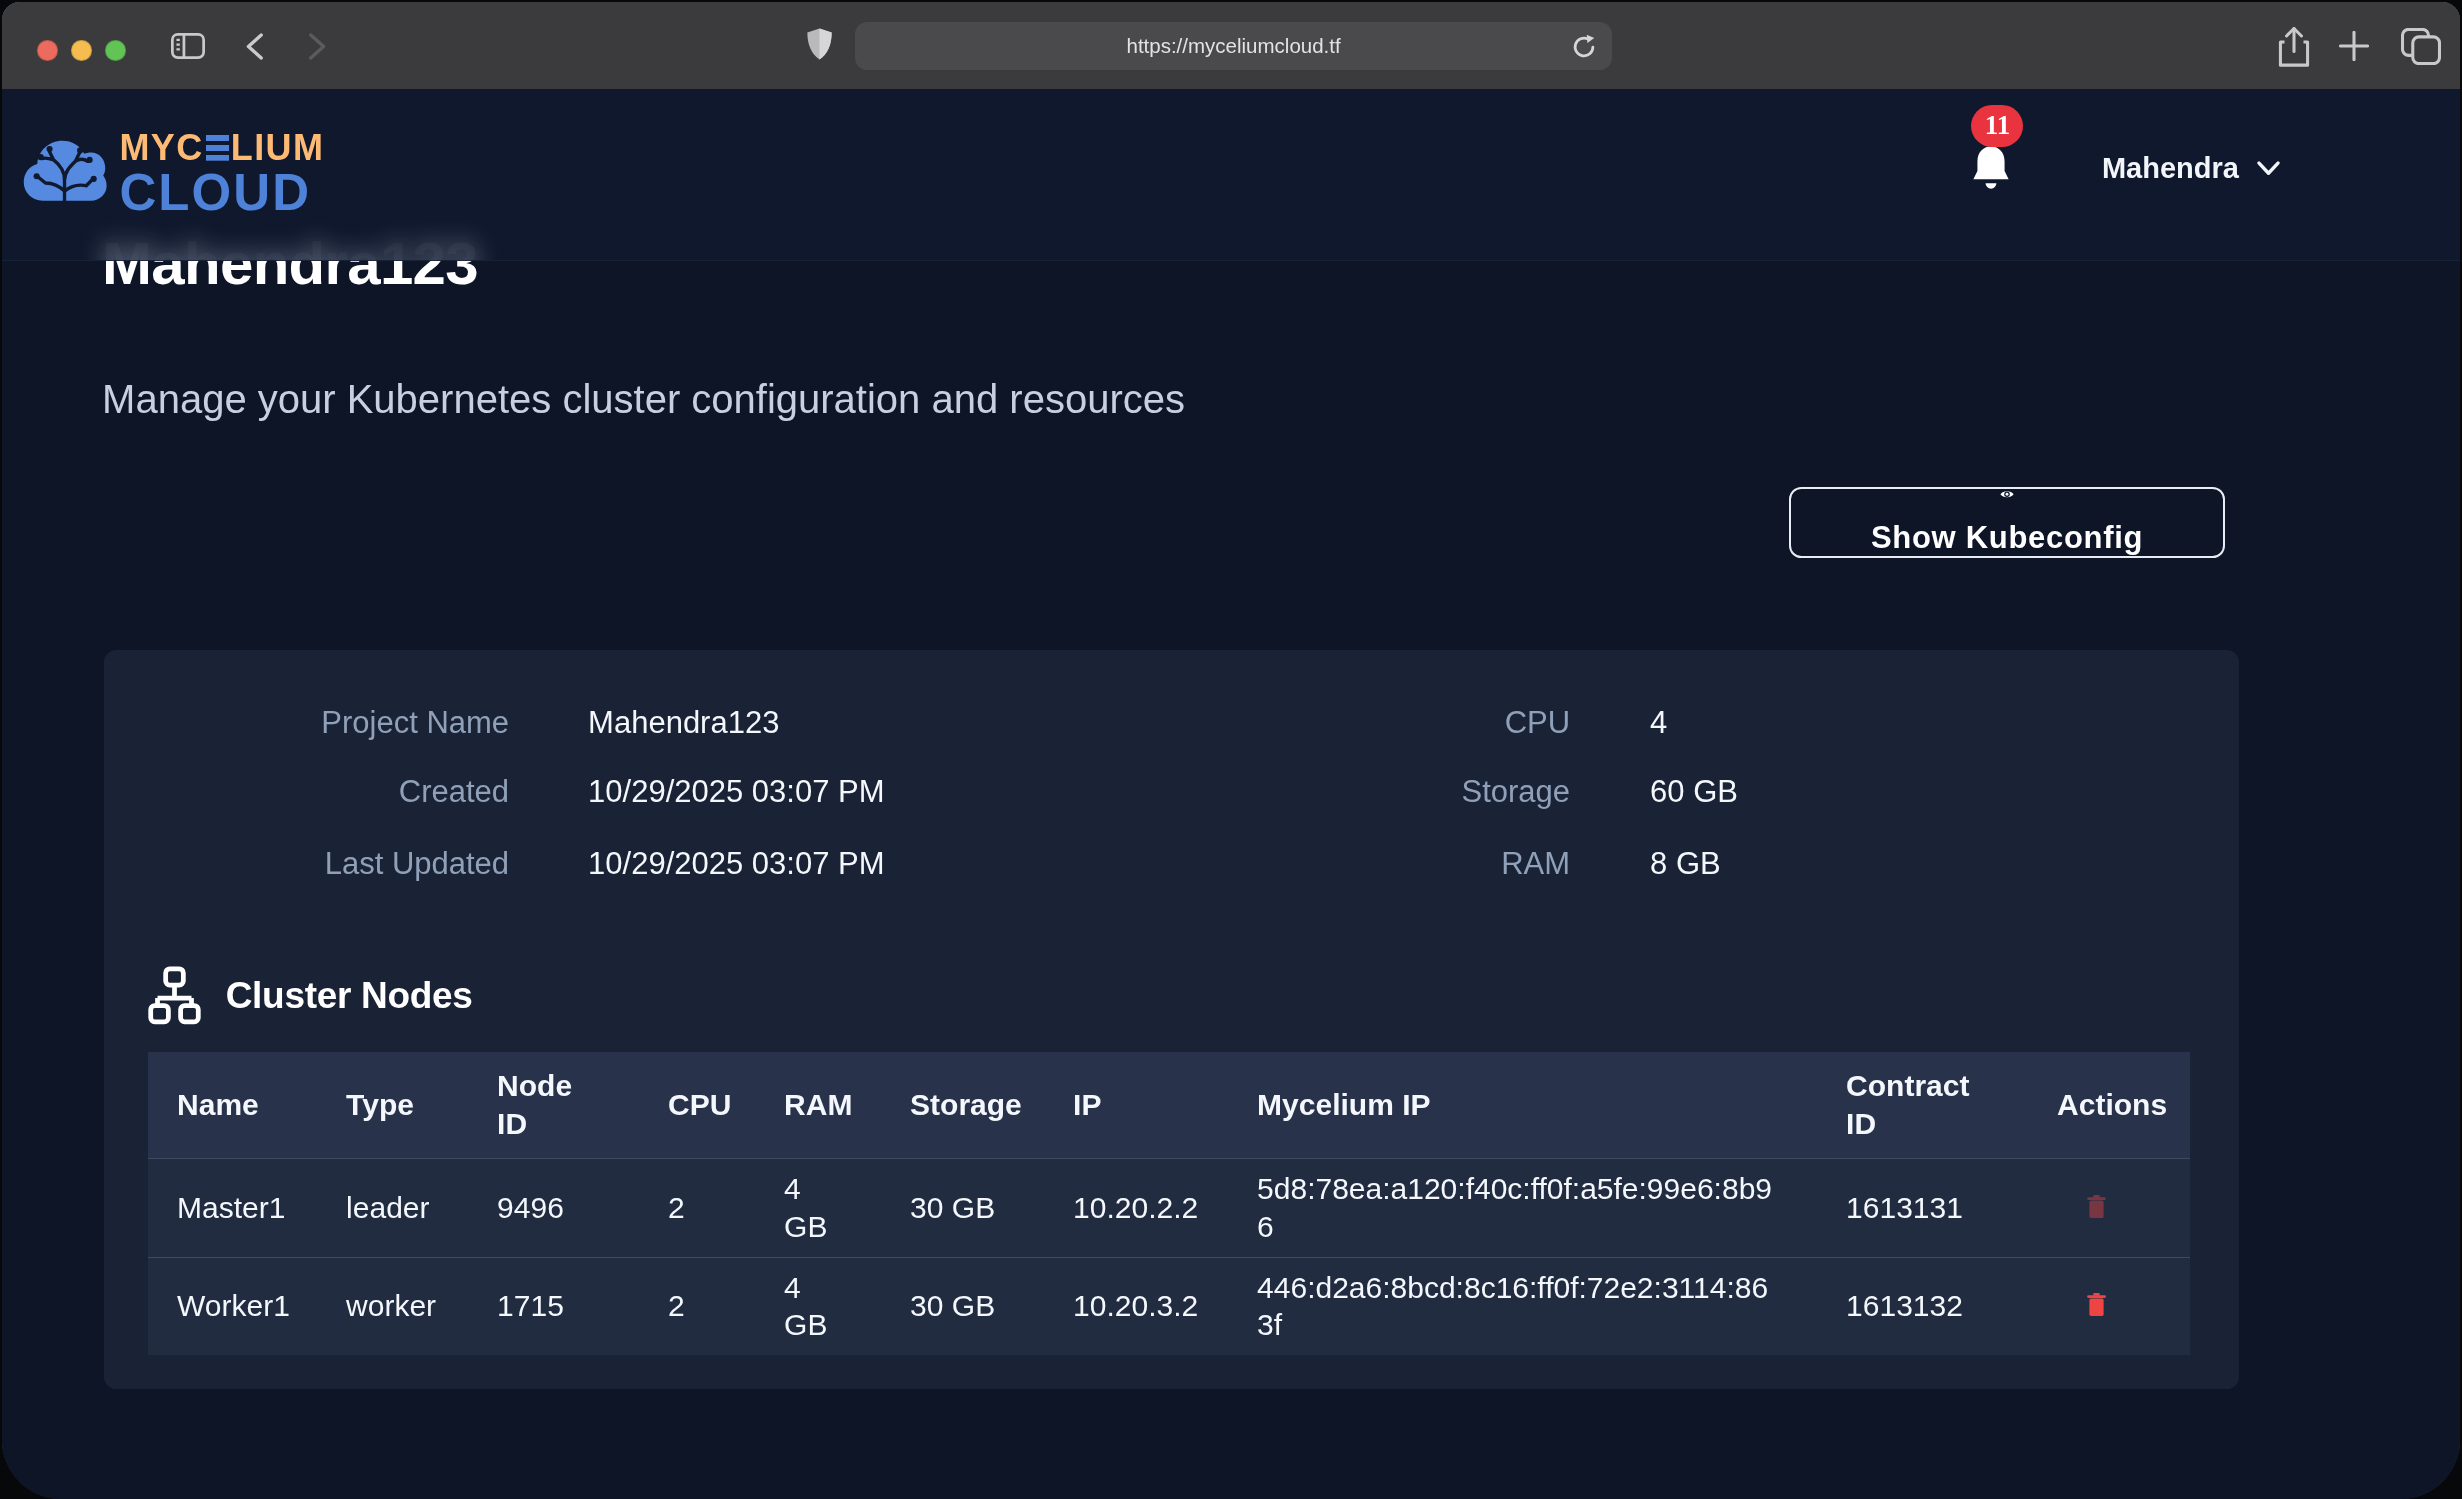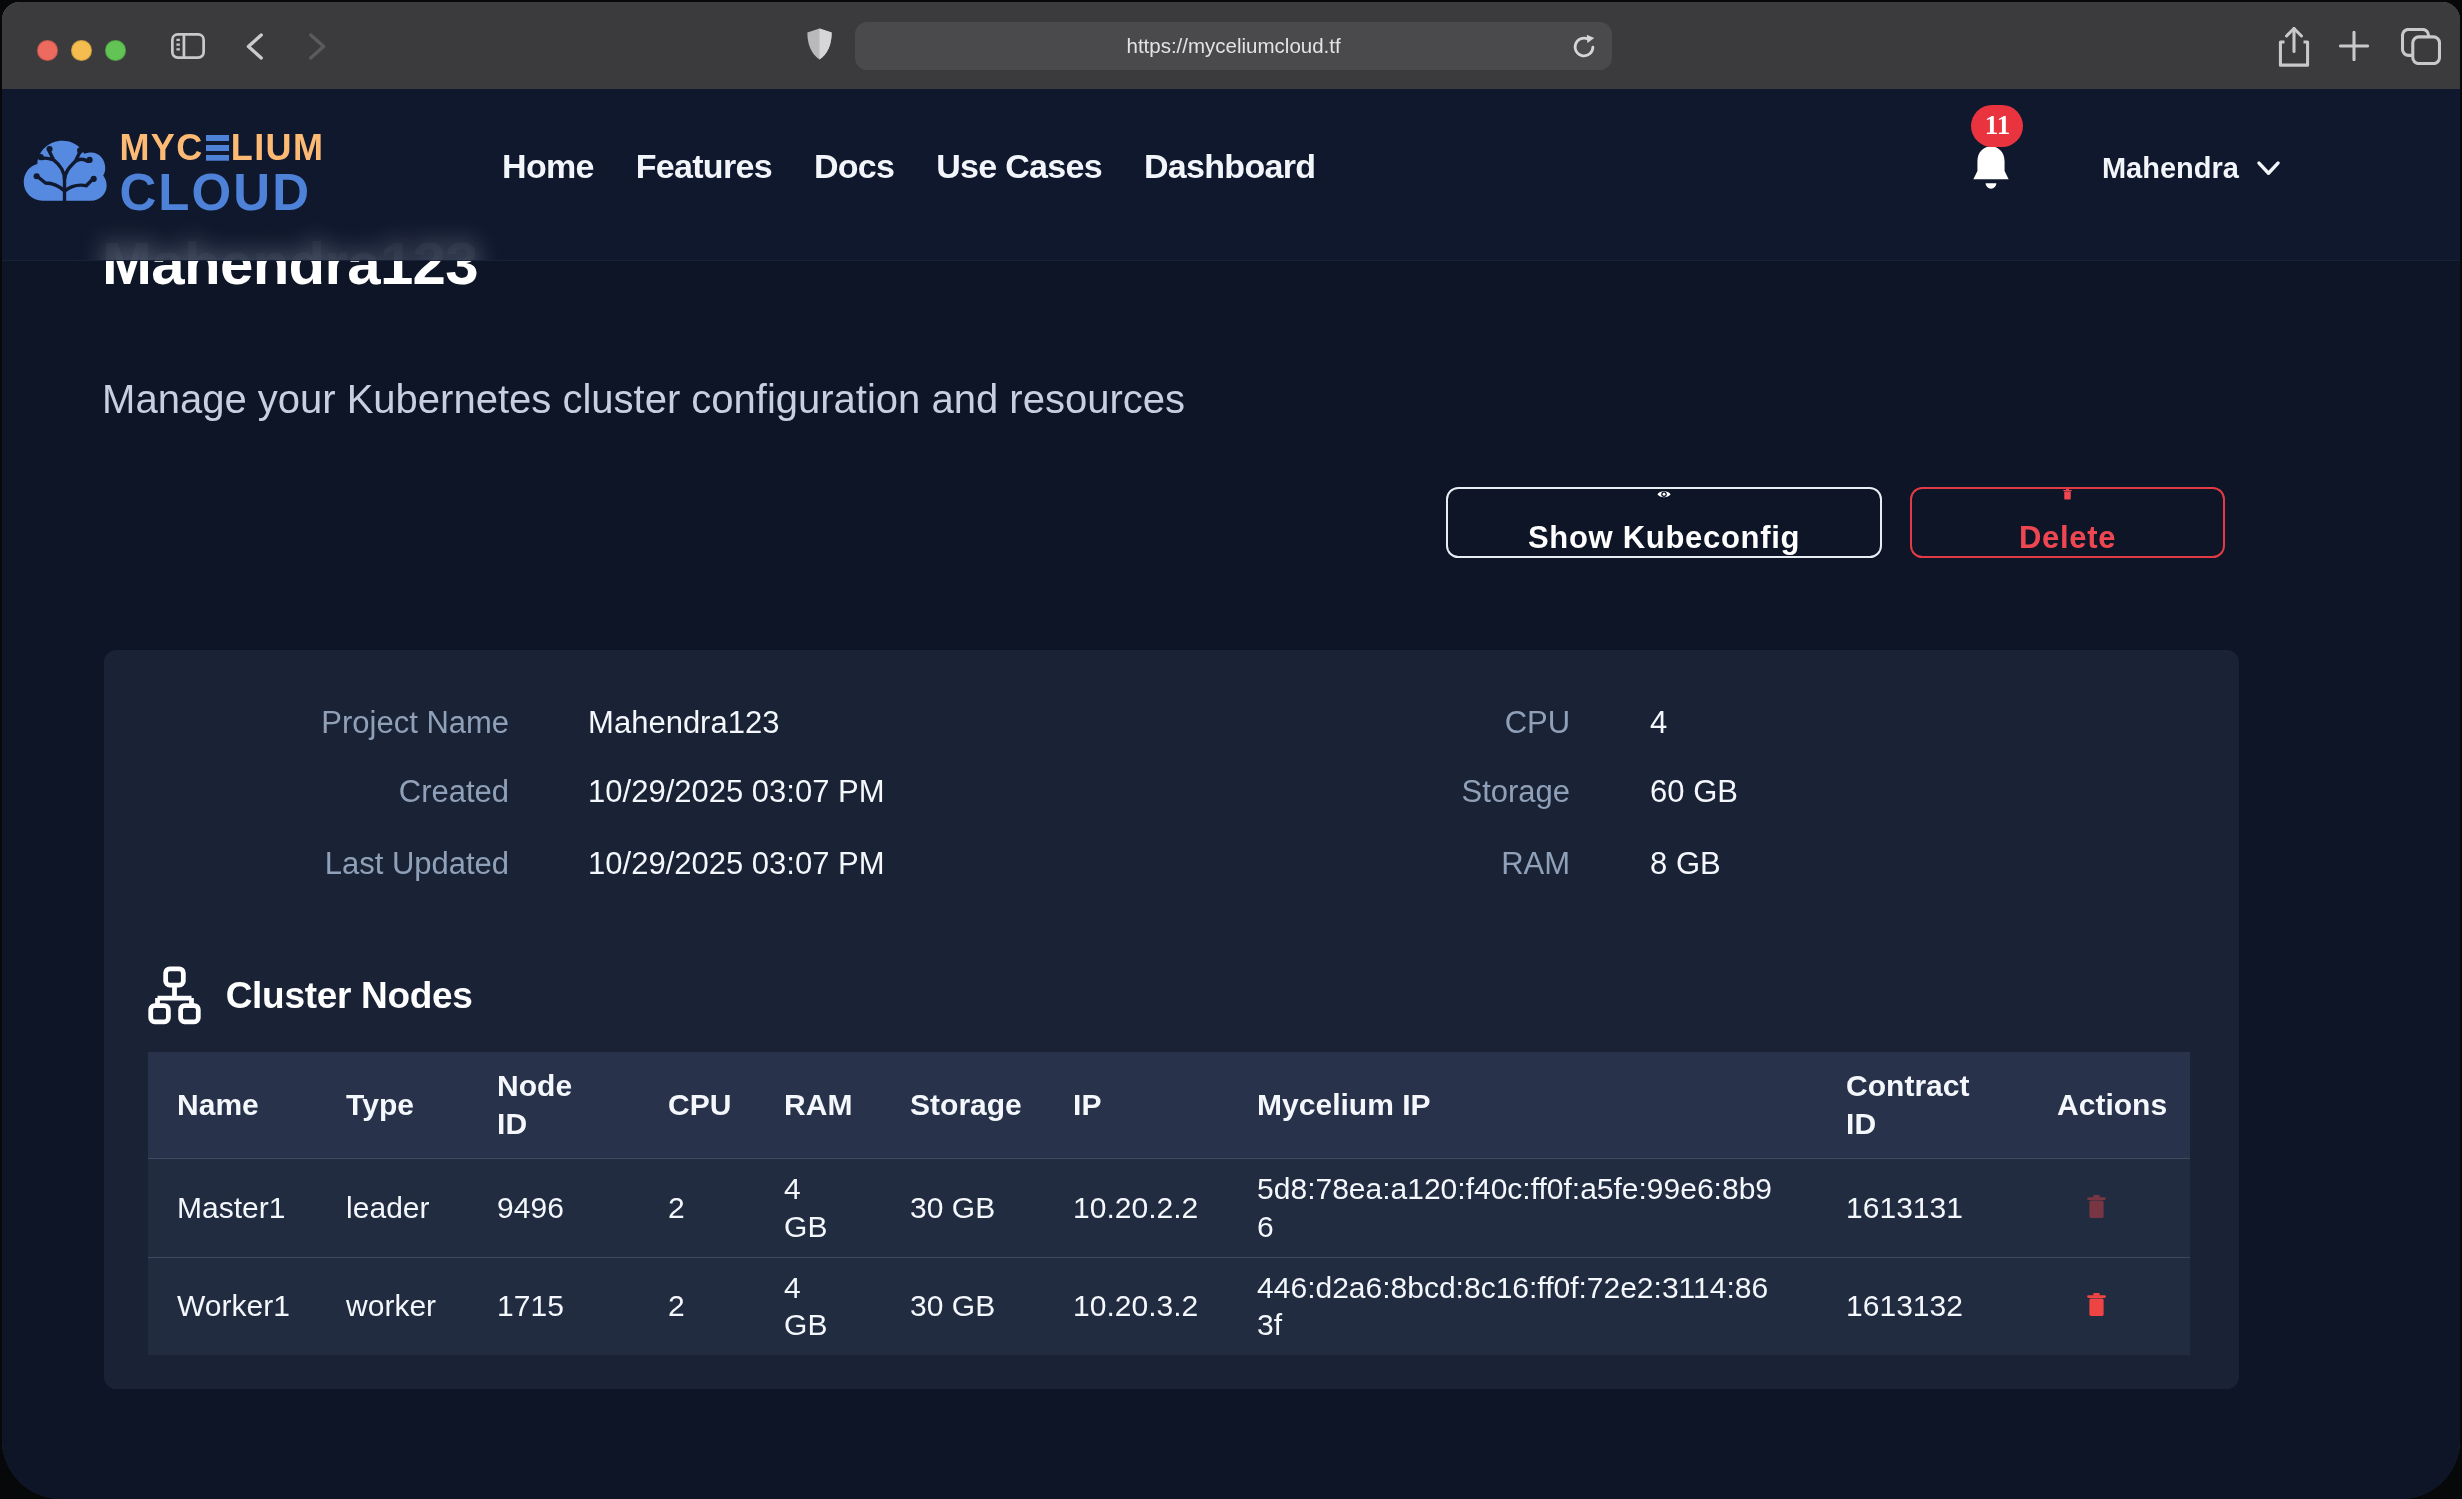--- a/index.html
+++ b/index.html
@@ -164,28 +164,20 @@
         <p class="hero-sub">Manage your Kubernetes cluster configuration and resources</p>
 
         <div class="actions">
           <div class="btn kubeconfig">
             <svg width="36" height="26" viewBox="0 0 52 38">
               <path d="M2 19 C11 4.5 41 4.5 50 19 C41 33.5 11 33.5 2 19 Z" fill="#fff"></path>
               <circle cx="26" cy="19" r="10" fill="#0d1526"></circle>
               <circle cx="26" cy="19" r="5.2" fill="#fff"></circle>
             </svg>
             <span>Show Kubeconfig</span>
-          </div>
-          <div class="btn delete">
-            <svg width="23" height="29" viewBox="0 0 34 42">
-              <rect x="4" y="10" width="26" height="32" rx="3" fill="#ef4752"></rect>
-              <rect x="0" y="4" width="34" height="5" rx="2" fill="#ef4752"></rect>
-              <rect x="11" y="0" width="12" height="5" rx="2" fill="#ef4752"></rect>
-            </svg>
-            <span>Delete</span>
           </div>
         </div>
 
         <div class="card">
           <div class="lab" style="left:0;width:405px;top:55px"><span class="info-label">Project Name</span></div>
           <div class="val" style="left:484px;top:55px"><span class="info-value">Mahendra123</span></div>
           <div class="lab" style="left:0;width:405px;top:124px"><span class="info-label">Created</span></div>
           <div class="val" style="left:484px;top:124px"><span class="info-value">10/29/2025 03:07 PM</span></div>
           <div class="lab" style="left:0;width:405px;top:196px"><span class="info-label">Last Updated</span></div>
           <div class="val" style="left:484px;top:196px"><span class="info-value">10/29/2025 03:07 PM</span></div>
@@ -311,27 +303,20 @@
               <circle cx="21" cy="68" r="4.5"></circle>
                 <circle cx="105" cy="72" r="4.5"></circle>
             </g>
           </svg>
           <div class="logo-text">
             <div class="logo-line1"><span>MYC</span><span class="ebars"></span><span>LIUM</span></div>
             <div class="logo-line2">CLOUD</div>
           </div>
         </div>
 
-        <div class="nav-links">
-          <span class="nav-link">Home</span>
-          <span class="nav-link">Features</span>
-          <span class="nav-link">Docs</span>
-          <span class="nav-link">Use Cases</span>
-          <span class="nav-link">Dashboard</span>
-        </div>
 
         <div class="nav-right">
           <div class="bell-wrap">
             <svg width="38" height="48" viewBox="0 0 56 70">
               <path d="M28 2 C16 2 8 11 8 24 L8 38 L2 50 L54 50 L48 38 L48 24 C48 11 40 2 28 2 Z" fill="#fff"></path>
               <path d="M20 56 A8 8 0 0 0 36 56 Z" fill="#fff"></path>
             </svg>
             <div class="badge">11</div>
           </div>
           <div class="user">

